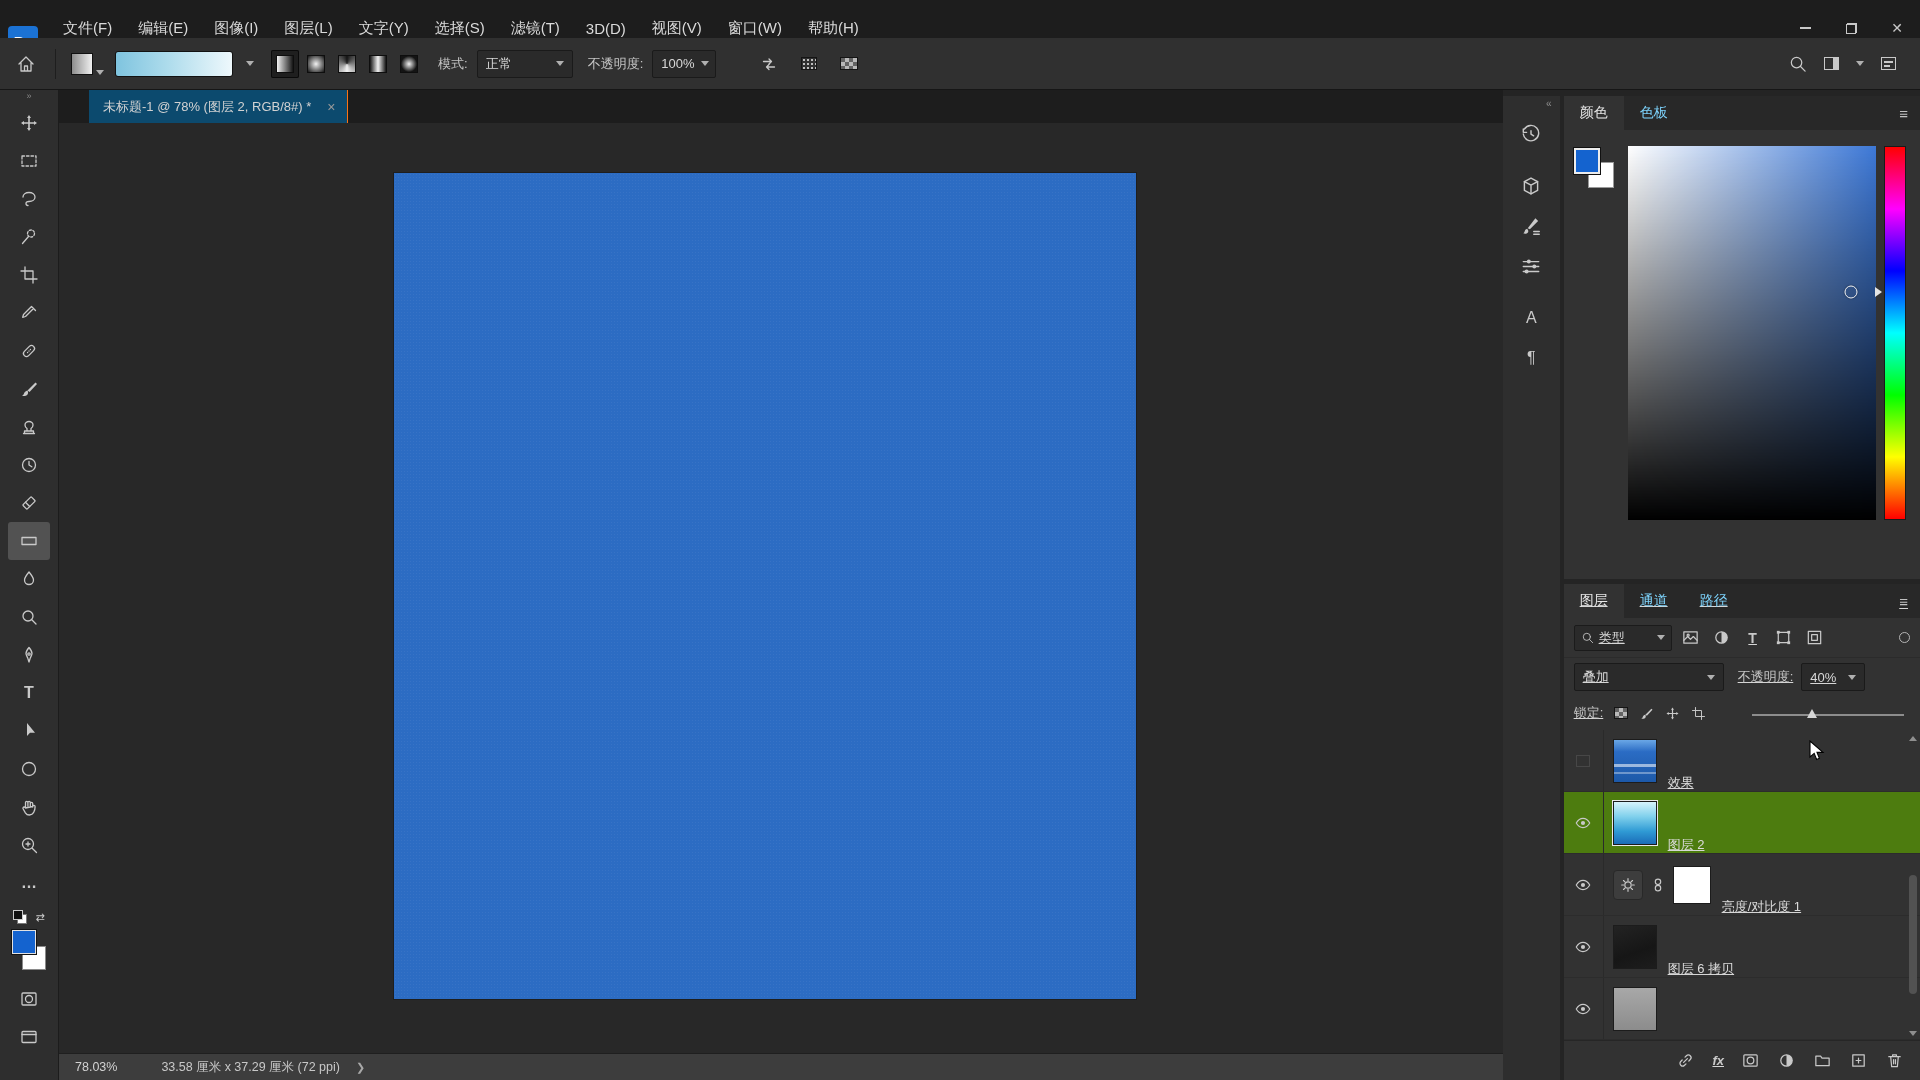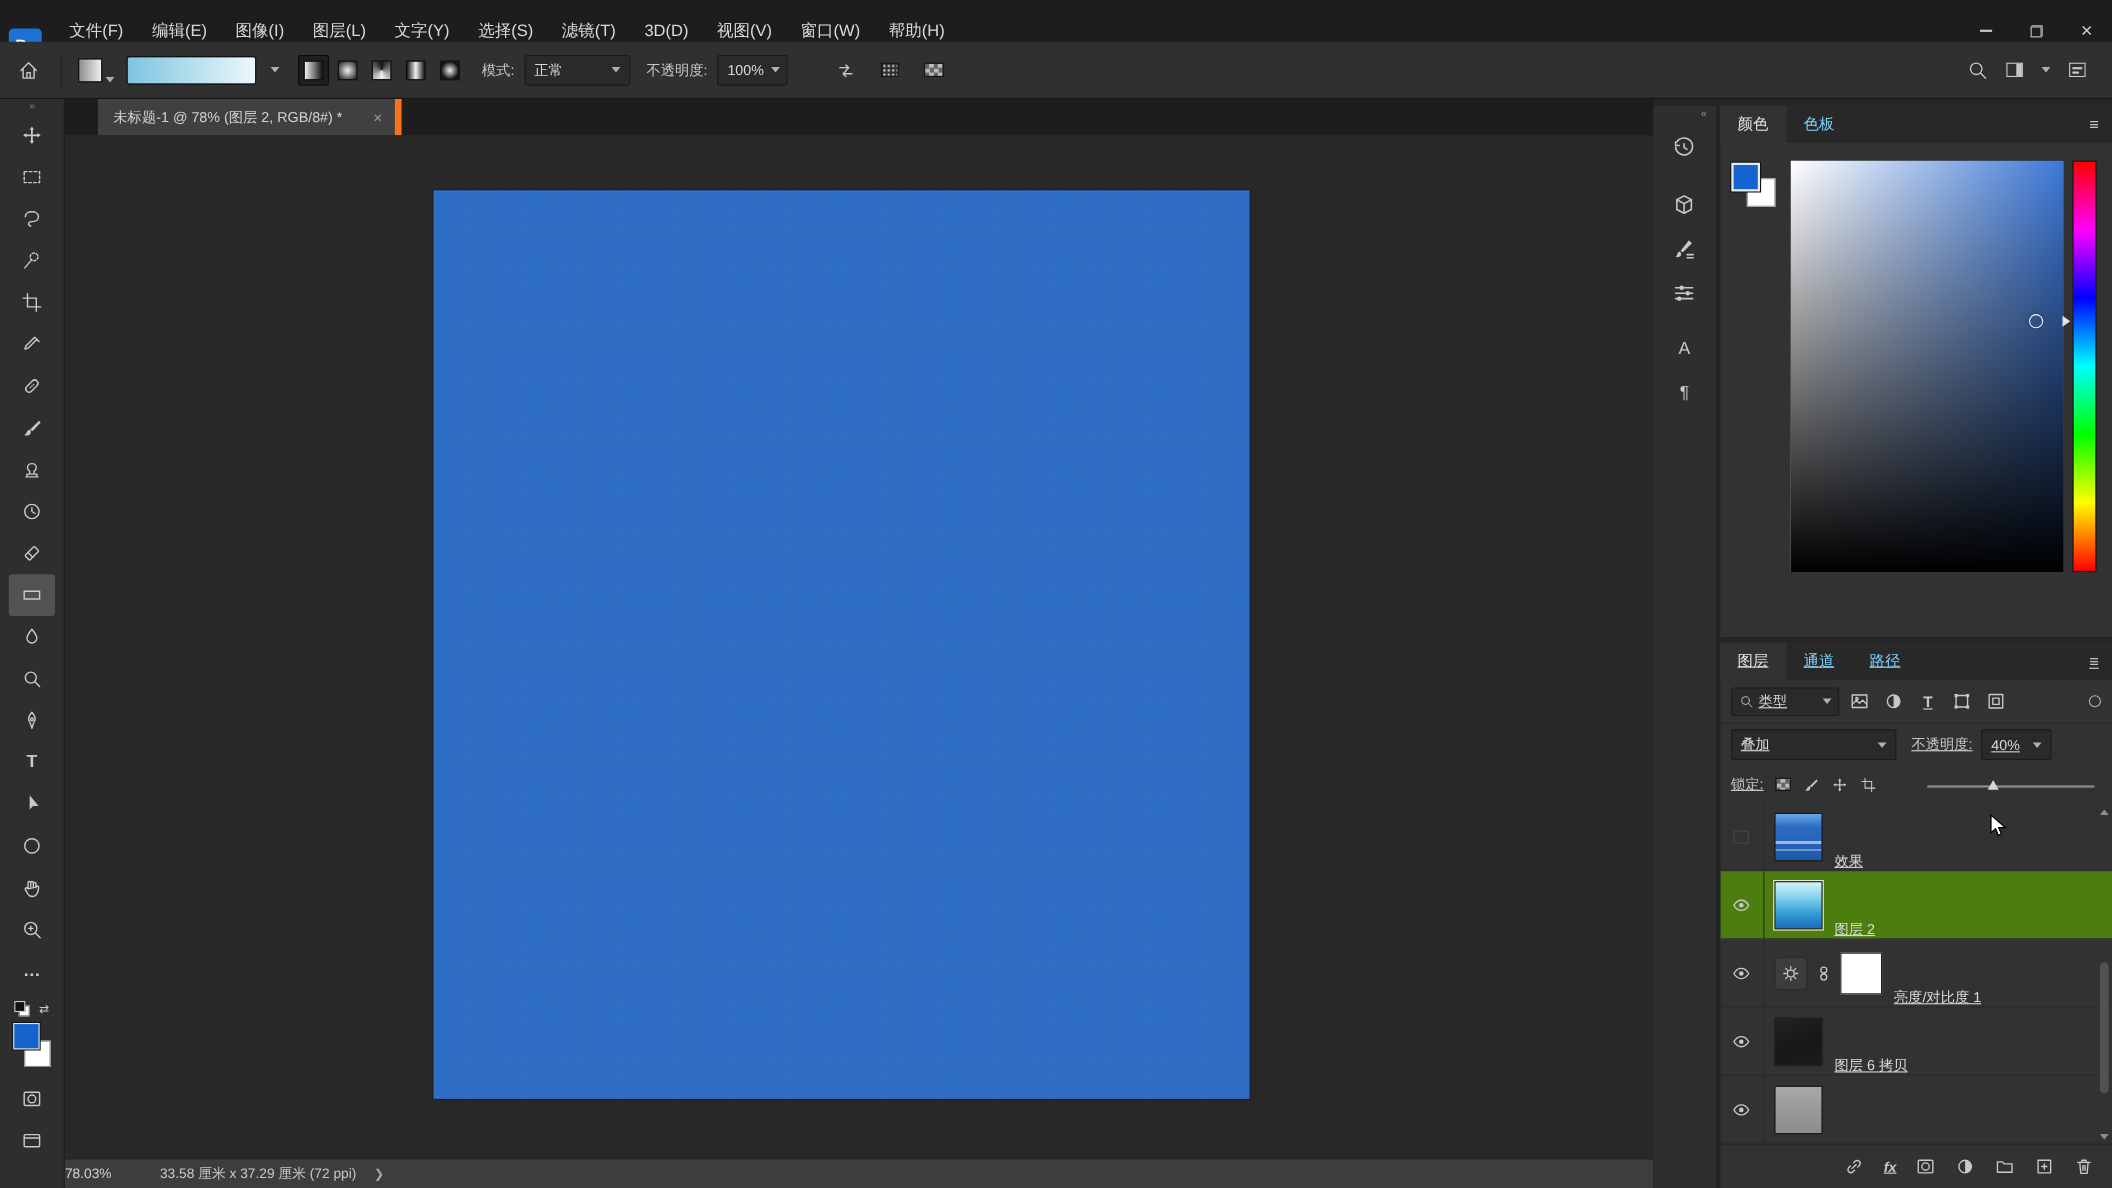--- a/index.html
+++ b/index.html
@@ -70,27 +70,27 @@
   .mini-default::before { content:""; position:absolute; right:0; bottom:0; width:8px; height:8px; background:#fff; border:1px solid #777; }
   .mini-default::after { content:""; position:absolute; left:0; top:0; width:8px; height:8px; background:#111; border:1px solid #ccc; }
   .swap-glyph { font-size:11px; color:#c9c9c9; }
   .big-swatch { position:relative; width:40px; height:40px; margin-top:6px; }
   .bg-sq { position:absolute; right:3px; bottom:0; width:24px; height:24px; background:#ffffff; border:1px solid #8a8a8a; }
   .fg-sq { position:absolute; left:3px; top:0; width:24px; height:24px; background:#1463cf; border:1px solid #e2e2e2; box-shadow:0 0 0 1px #141414; }
 
   
   .center { position:absolute; top:90px; left:59px; width:1444px; bottom:0; display:flex; flex-direction:column; }
   .tabbar { height:33px; background:#1d1d1d; display:flex; align-items:stretch; }
-  .doc-tab { margin-left:30px; background:#404040; display:flex; align-items:center; gap:28px; padding:0 12px 0 14px; font-size:13px; color:#d2d2d2; border-right:6px solid #f97316; }
+  .doc-tab { margin-left:30px; background:#0c4a6e; display:flex; align-items:center; gap:16px; padding:0 12px 0 14px; font-size:13px; color:#d2d2d2; border-right:1px solid #f97316; }
   .doc-close { color:#9a9a9a; font-size:14px; }
   .pasteboard { position:relative; flex:1; background:#282828; overflow:hidden; }
   .canvas { position:absolute; left:335px; top:50px; width:742px; height:826px; background-color:#2c6cc3;
       background-image:radial-gradient(rgba(255,255,255,0.05) 0.5px,transparent 0.6px); background-size:3px 3px;
       box-shadow:0 0 0 1px rgba(0,0,0,0.25); }
-  .statusbar { height:27px; background:#3d3d3d; border-top:1px solid #1f1f1f; display:flex; align-items:center; font-size:12.5px; color:#d2d2d2; }
+  .statusbar { height:27px; background:#3d3d3d; border-top:1px solid #1f1f1f; display:flex; align-items:center; font-size:12.5px; color:#d2d2d2; padding-left:16px; }
   .status-dims { margin-left:44px; color:#c8c8c8; }
   .status-chev { margin-left:16px; color:#a8a8a8; font-size:11px; }
 
   
   .dock { position:absolute; top:90px; left:1503px; right:0; bottom:0; display:flex; background:#242424; }
   .icon-strip { width:58px; background:#2e2e2e; margin-top:6px; display:flex; flex-direction:column; align-items:center; }
   .strip-collapse { width:100%; text-align:right; padding:2px 8px 0 0; font-size:10px; color:#8f8f8f; height:18px; }
   .strip-btn { width:40px; height:40px; display:flex; align-items:center; justify-content:center; border-radius:3px; flex:0 0 auto; }
   .strip-gap { height:12px; flex:0 0 auto; }
   .strip-glyph { font-size:16px; color:#c9c9c9; }

